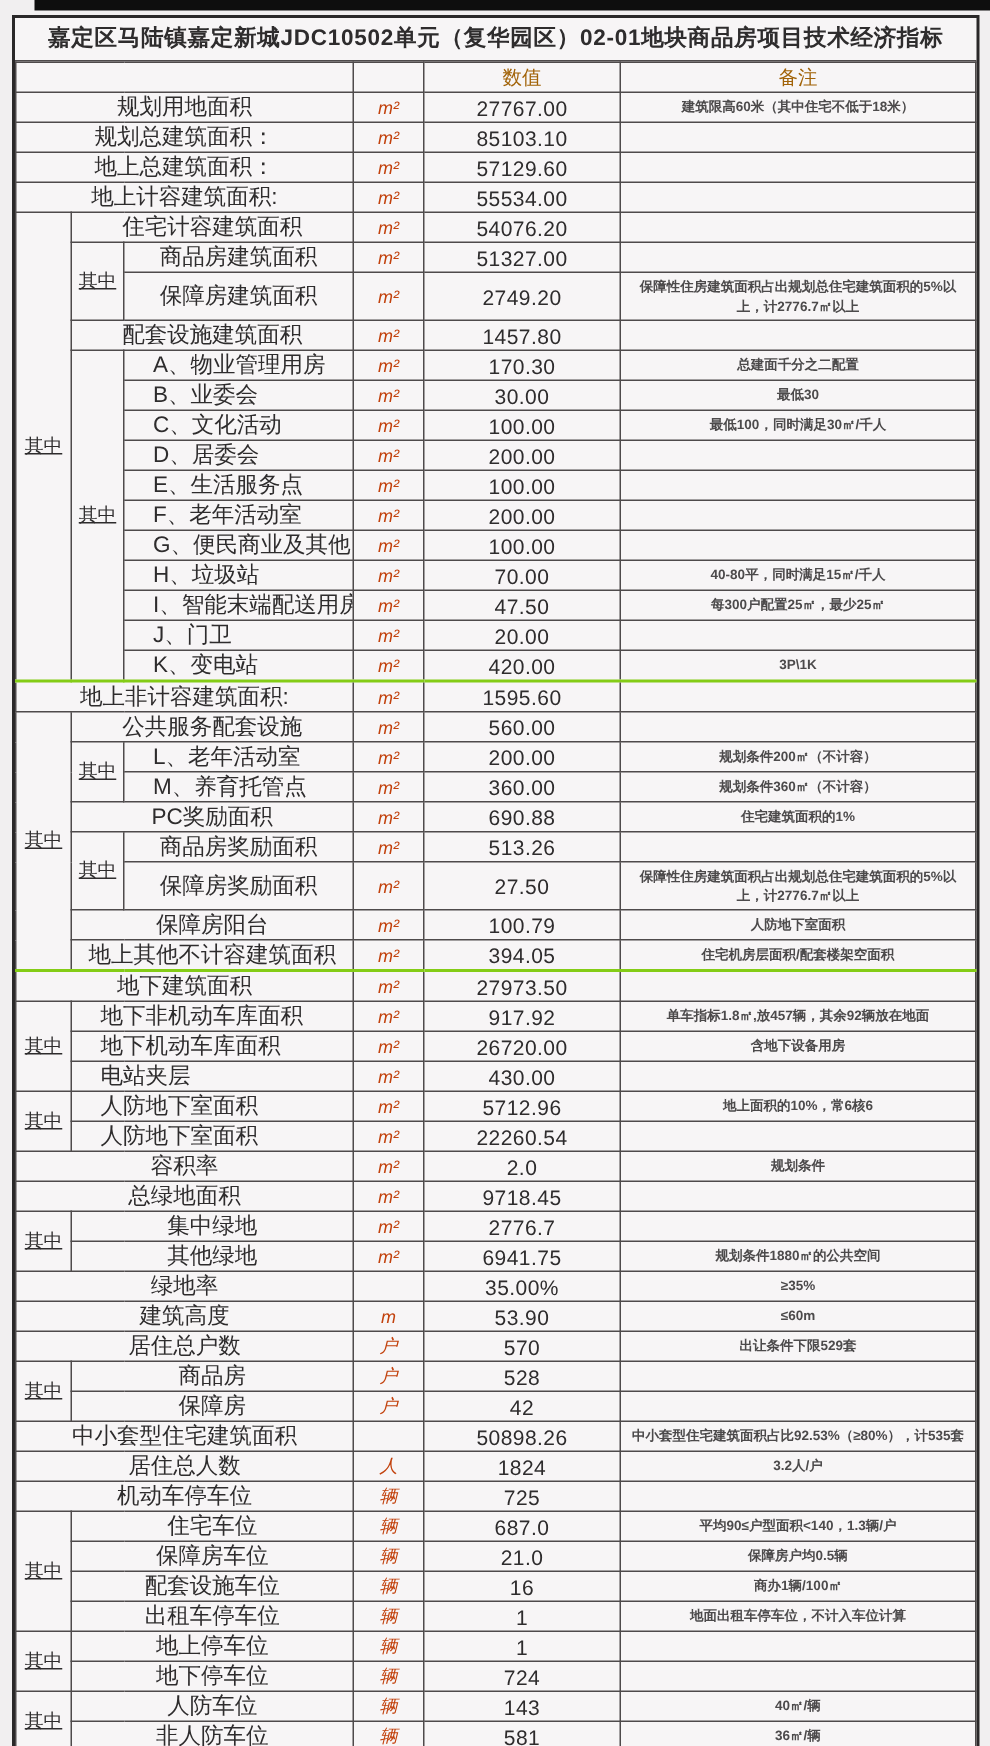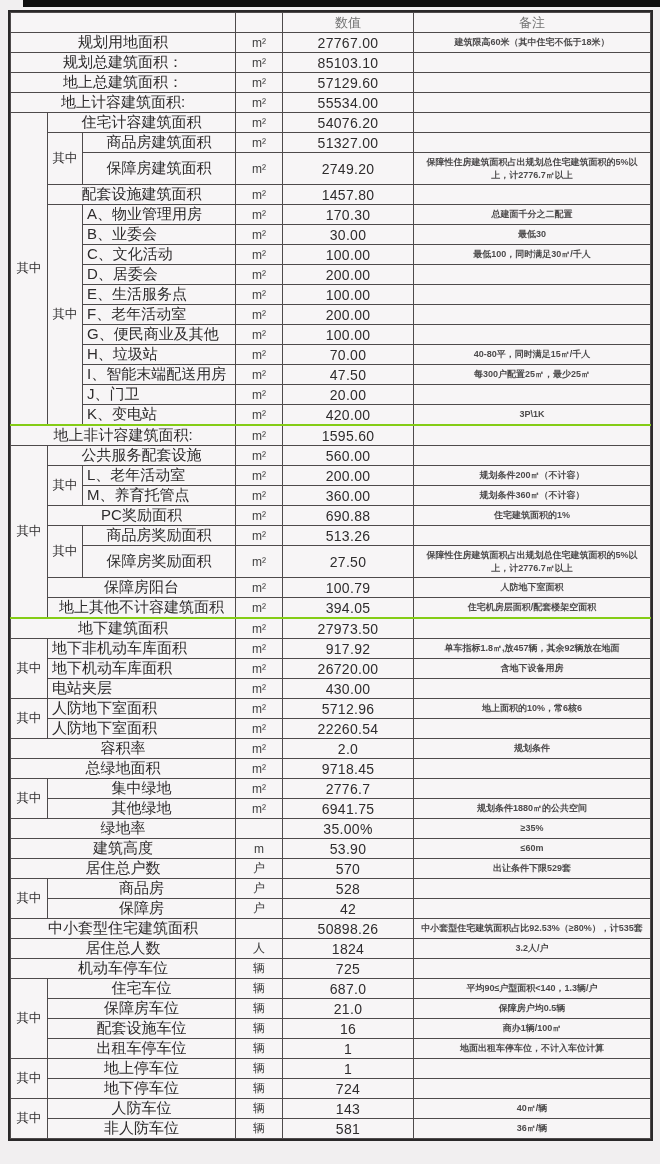--- a/index.html
+++ b/index.html
@@ -34,36 +34,37 @@
   col.c3 { width:153px; }
   col.cu { width:47px; }
   col.cv { width:131px; }
   col.cn { width:auto; }
   td {
     border:1px solid #4e4a4b;
     text-align:center; vertical-align:middle;
     padding:0 1px; height:17px;
     overflow:hidden;
   }
-  thead td { height:19px; font-size:13px; color:#737373; }
+  thead td { height:19px; font-size:13px; color:#a16207; }
   td.lbl  { font-size:15px; white-space:nowrap; }
-  td.left { text-align:left; padding-left:4px; }
-  td.grp  { font-size:12.5px; }
-  td.unit { font-size:12px; color:#404040; }
+  td.left { text-align:left; padding-left:19px; }
+  td.grp  { font-size:12.5px;text-decoration:underline; }
+  td.unit { font-size:12px; color:#c2410c;font-style:italic; }
   td.val  { font-size:14px; letter-spacing:0.3px;margin-left:28px; }
   td.note { font-size:9px; color:#4c4a4b; line-height:1.35; padding:1px 4px;font-weight:bold; }
   tr.tall td { height:29px; }
   tr.thick td { border-top:2px solid #84cc16; }
 </style>
 </head>
 <body>
 
 <div class="topbar"></div>
 
 <div class="sheet">
+  <div class="title">嘉定区马陆镇嘉定新城JDC10502单元（复华园区）02-01地块商品房项目技术经济指标</div>
   <table>
     <colgroup>
       <col class="c1">
         <col class="c2">
         <col class="c3">
         <col class="cu">
         <col class="cv">
         <col class="cn">
     </colgroup>
     <thead>

